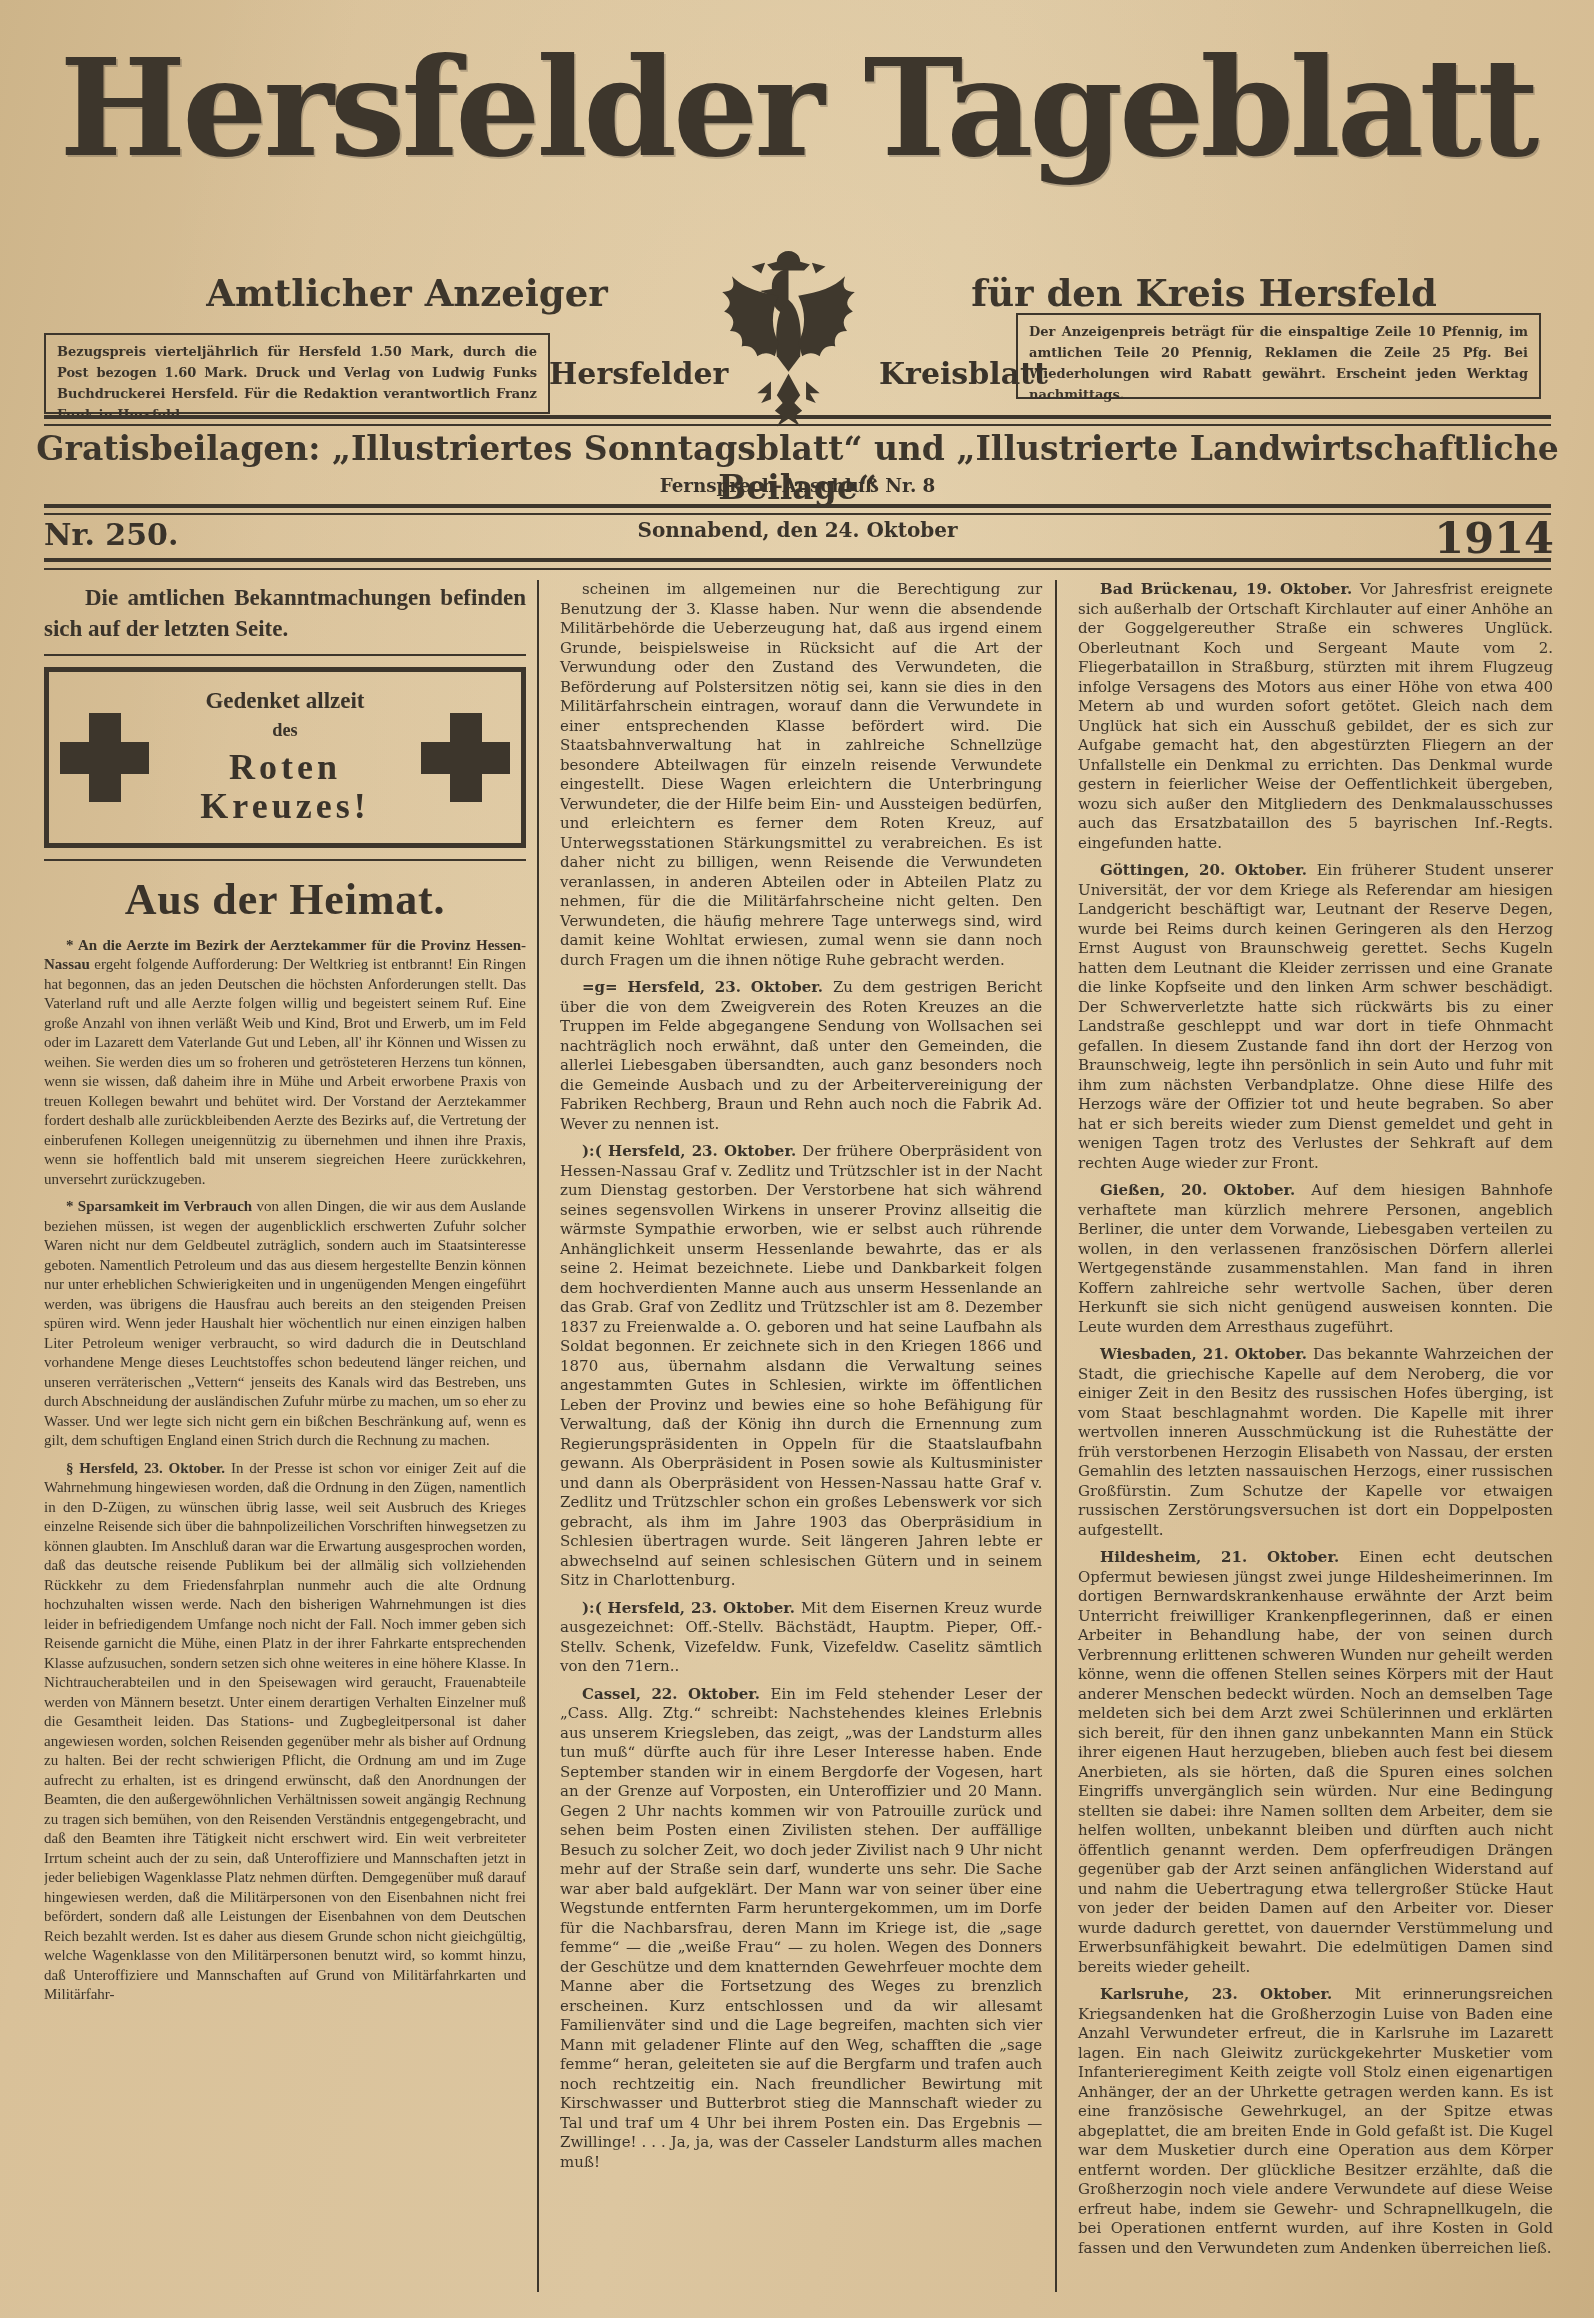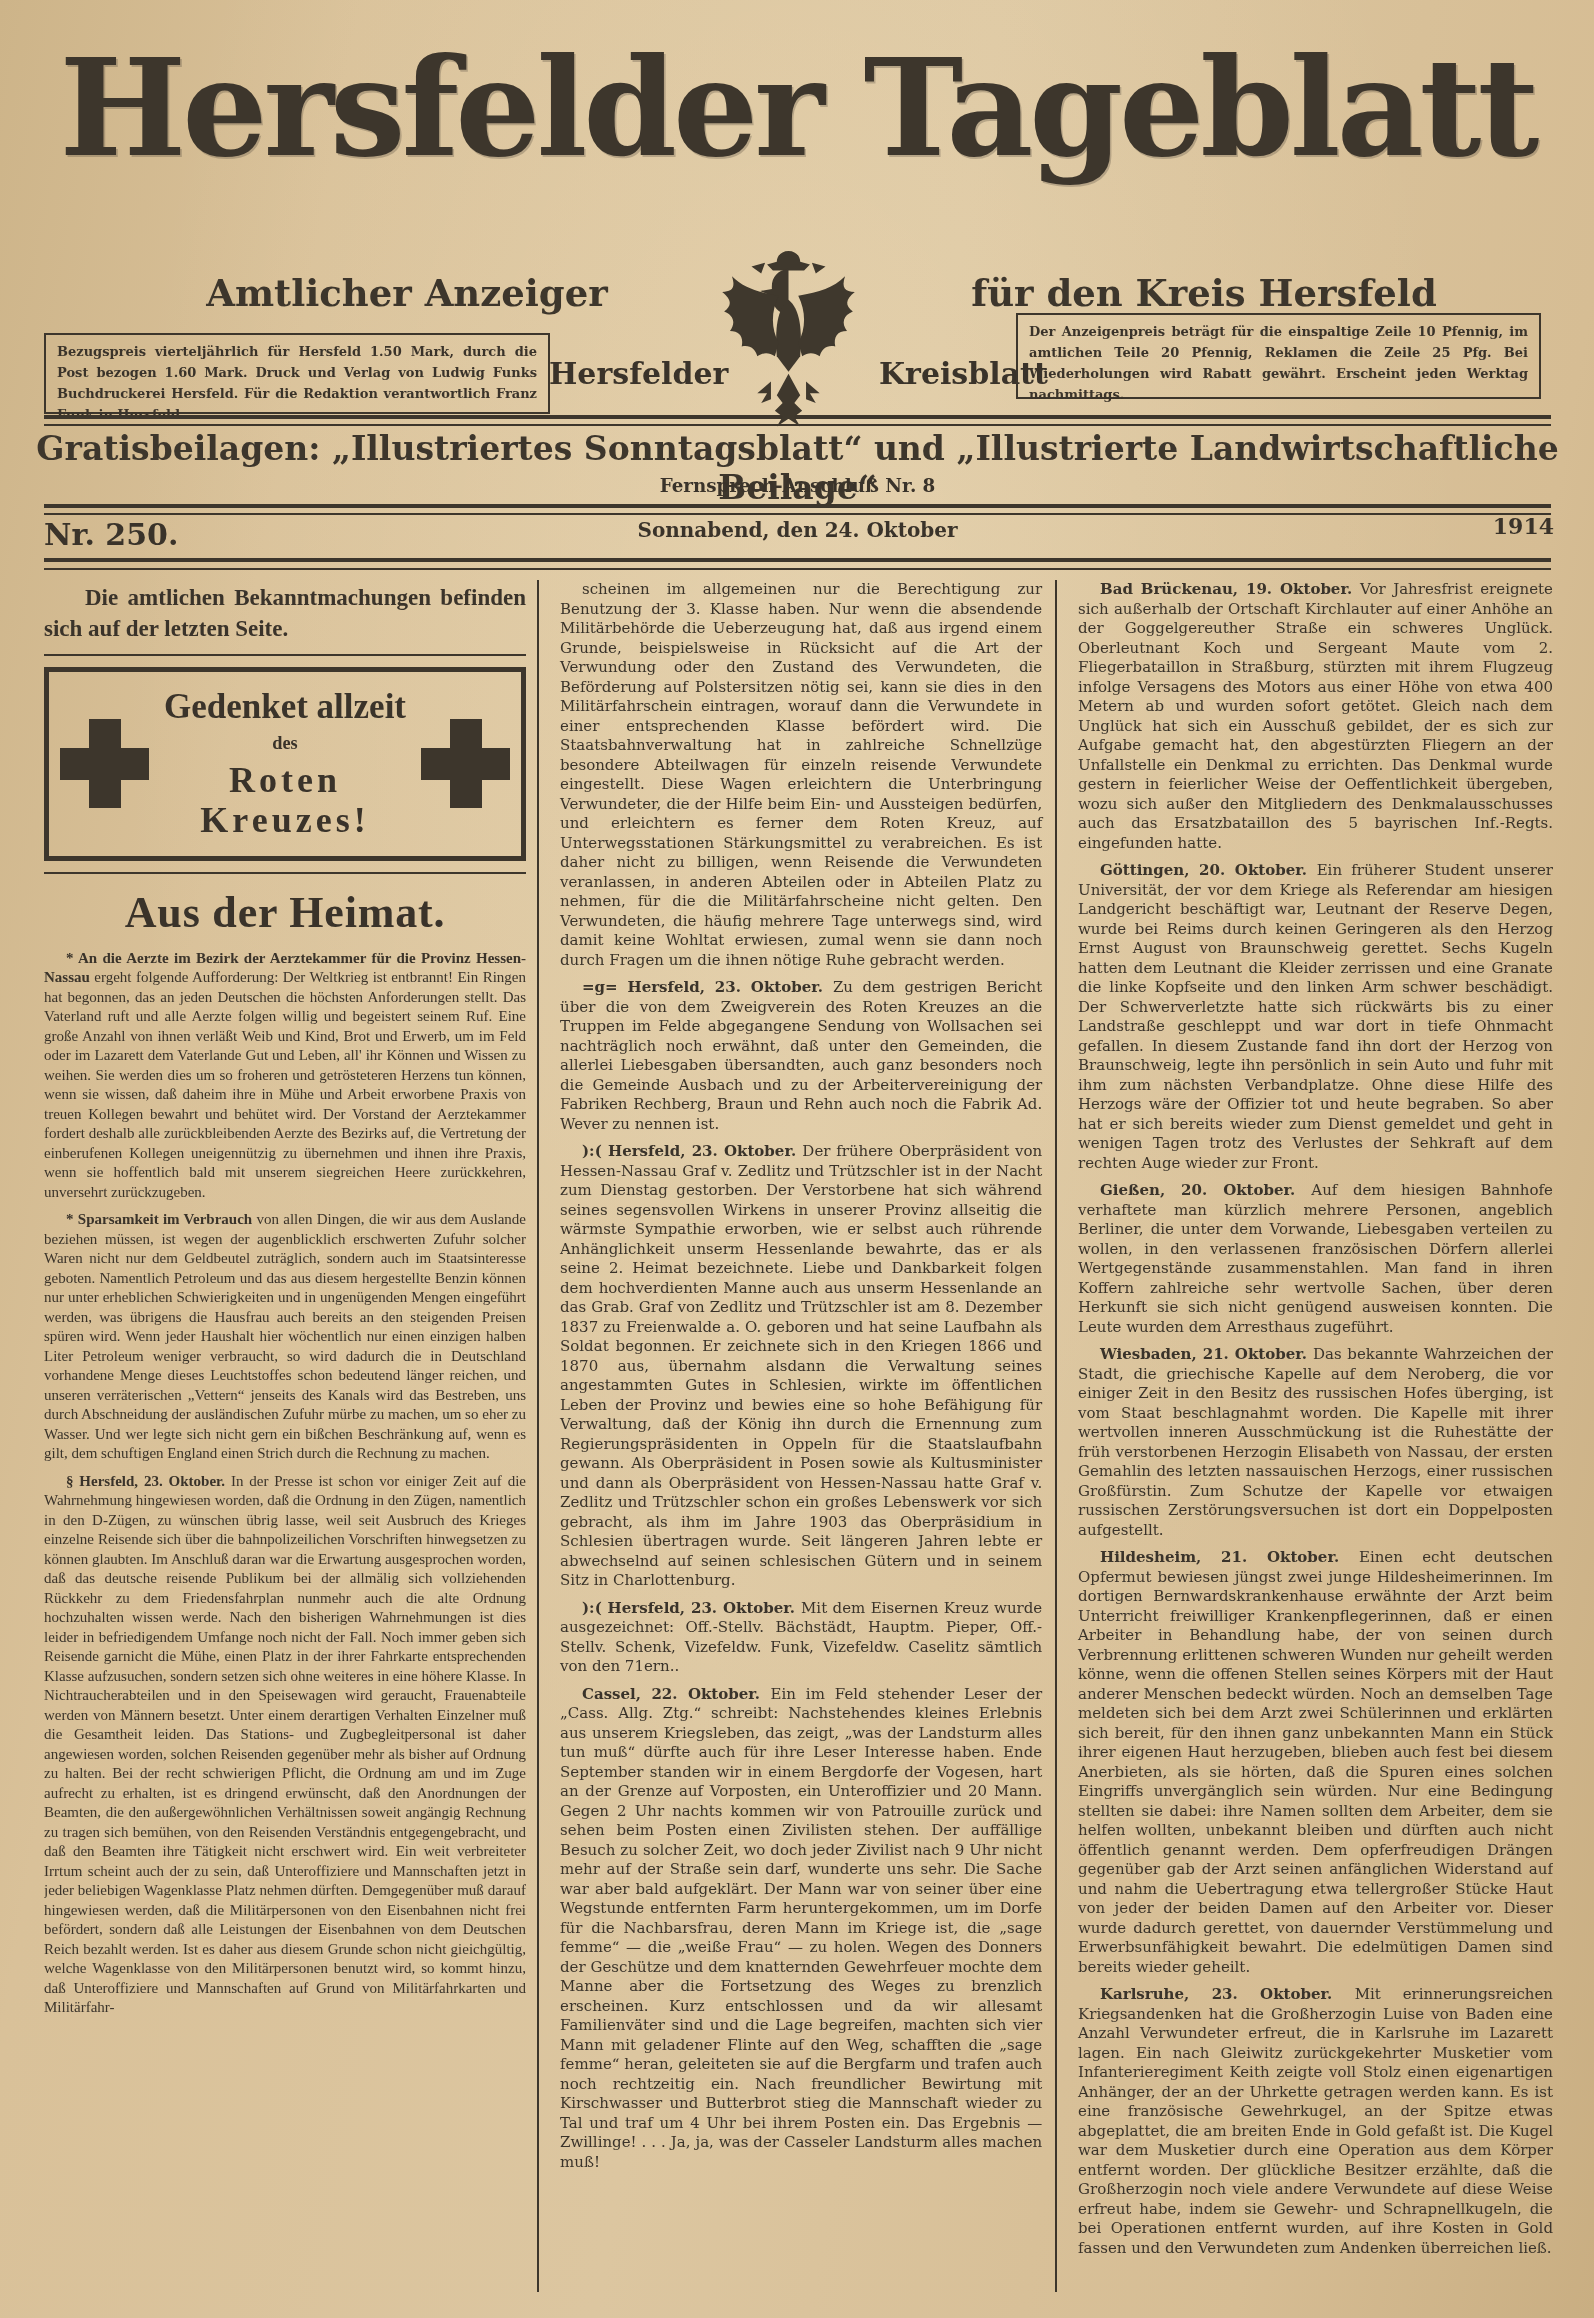--- a/index.html
+++ b/index.html
@@ -45,21 +45,21 @@
   .double-rule{left:44px;width:1507px;height:4.8px;border-top:4px solid #3d362c;border-bottom:2.4px solid #3d362c;}
   .rule-1{top:415px;}
   .rule-2{top:504px;}
   .rule-3{top:558px;height:5.6px;border-top:4.8px solid #3d362c;}
 
   .banner-line{left:0;right:0;top:429px;font-size:33px;font-weight:bold;text-align:center;color:#3d362c;}
   .phone-line{left:0;right:0;top:475px;font-size:18.3px;font-weight:bold;text-align:center;}
 
   .dateline-issue{left:44px;top:517px;font-size:30px;font-weight:bold;}
   .dateline-date{left:0;right:0;top:518px;font-size:20px;font-weight:bold;text-align:center;}
-  .dateline-year{right:41px;top:513px;font-size:22px;font-weight:bold;}
+  .dateline-year{right:41px;top:513px;font-size:43px;font-weight:bold;}
 
   .columns{
     left:44px;top:580px;width:1509px;bottom:27px;
     display:flex;align-items:stretch;
   }
   .col{box-sizing:border-box;overflow:hidden;}
   .col-left{width:493px;padding-right:11px;font-family:Liberation Serif, serif;}
   .col-middle{width:518px;border-left:2.4px solid #3d362c;padding:0 12.8px 0 21px;}
   .col-right{width:498px;border-left:2.4px solid #3d362c;padding:0 0 0 21px;}
 
@@ -79,21 +79,21 @@
   .rc-box{
     border:5.6px solid #3d362c;
     padding:16px 11px;
     display:flex;align-items:center;gap:8px;
     margin:11px 0;
   }
   .rc-cross{position:relative;width:89px;height:89px;flex:0 0 auto;}
   .rc-cross::before{content:"";position:absolute;left:29px;top:0;width:32px;height:89px;background:#3d362c;}
   .rc-cross::after{content:"";position:absolute;left:0;top:29px;width:89px;height:32px;background:#3d362c;}
   .rc-text{flex:1;text-align:center;}
-  .rc-line1{font-size:35px;font-weight:bold;line-height:1.1;}
+  .rc-line1{font-size:23px;font-weight:bold;line-height:1.1;}
   .rc-line2{font-size:18.3px;font-weight:bold;margin:7px 0;}
   .rc-line3{font-size:36px;font-weight:bold;letter-spacing:4px;line-height:1.1;}
 
   .section-title{
     font-size:44px;font-weight:bold;text-align:center;
     margin:12.8px 0 11px 0;letter-spacing:0.8px;
   }
 </style>
 </head>
 <body>

